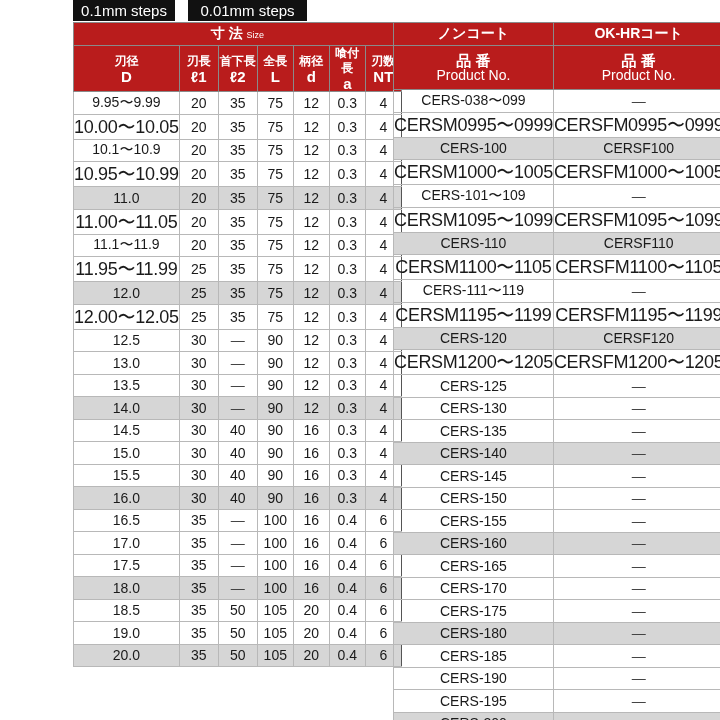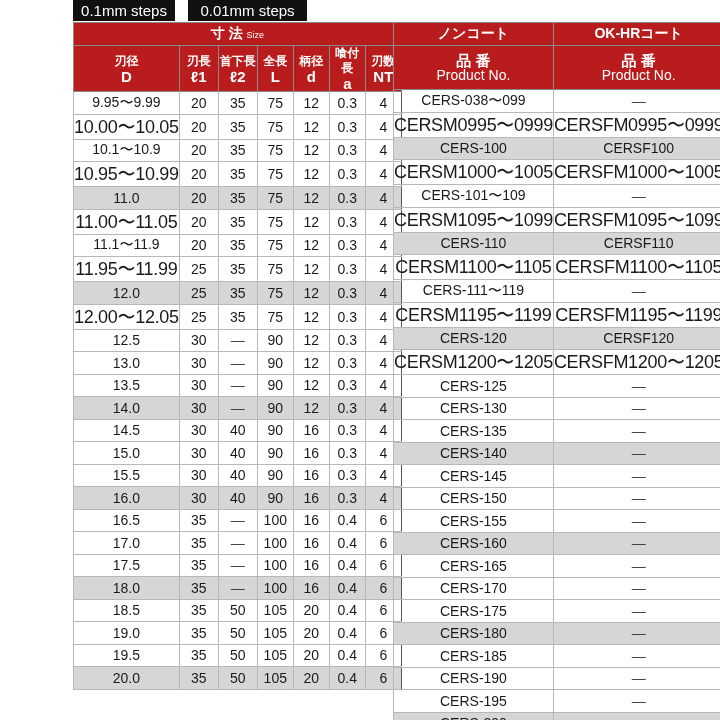--- a/index.html
+++ b/index.html
@@ -283,29 +283,20 @@
       </tr>
       <tr>
         <td>19.0</td>
         <td>35</td>
         <td>50</td>
         <td>105</td>
         <td>20</td>
         <td>0.4</td>
         <td class="nt">6</td>
       </tr>
-      <tr>
-        <td>19.5</td>
-        <td>35</td>
-        <td>50</td>
-        <td>105</td>
-        <td>20</td>
-        <td>0.4</td>
-        <td class="nt">6</td>
-      </tr>
       <tr class="hl">
         <td>20.0</td>
         <td>35</td>
         <td>50</td>
         <td>105</td>
         <td>20</td>
         <td>0.4</td>
         <td class="nt">6</td>
       </tr>
     </tbody>

